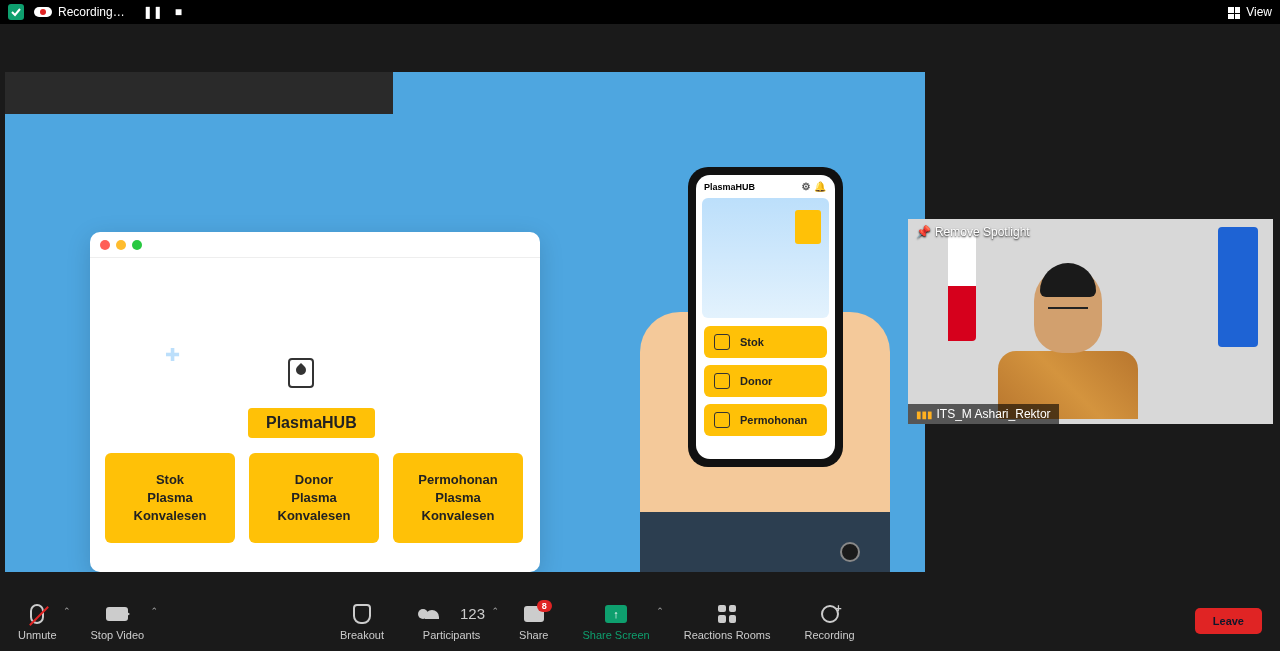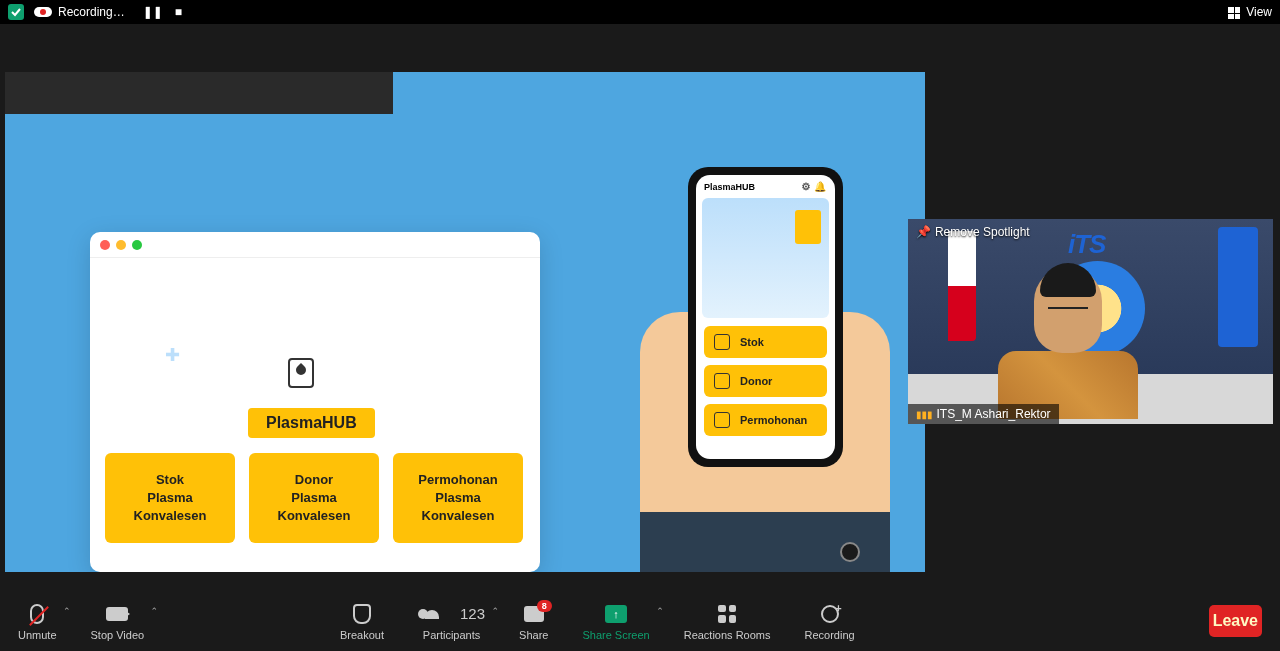--- a/index.html
+++ b/index.html
@@ -76,21 +76,21 @@
 .badge{position:absolute;top:-6px;right:-8px;background:#e02424;color:#fff;font-size:9px;padding:1px 5px;border-radius:8px;font-weight:700}
 .share-ic{width:22px;height:18px;background:#0e9f6e;border-radius:3px;display:flex;align-items:center;justify-content:center;color:#fff;font-weight:700}
 .share-lbl{color:#0e9f6e}
 .rec-ic{display:flex;gap:3px}
 .rec-ic span{width:8px;height:16px;border:2px solid #ccc;border-radius:2px}
 .br-ic{width:18px;height:18px;display:grid;grid-template:1fr 1fr/1fr 1fr;gap:3px}
 .br-ic span{background:#ccc;border-radius:2px}
 .react-ic{width:18px;height:18px;border:2px solid #ccc;border-radius:50%;position:relative}
 .react-ic::after{content:"+";position:absolute;top:-5px;right:-5px;font-size:11px;color:#ccc;font-weight:700}
 .spacer{flex:1}
-.leave{background:#e02424;color:#fef9c3;padding:7px 4px;border-radius:5px;font-size:16px;font-weight:600;cursor:pointer}
+.leave{background:#e02424;color:#0f172a;padding:7px 18px;border-radius:5px;font-size:11px;font-weight:600;cursor:pointer}
 .center-group{position:absolute;left:340px;display:flex;align-items:center}
 </style>
 </head>
 <body>
 
 <div class="topbar">
   <div class="shield">
     <svg width="10" height="10" viewBox="0 0 10 10">
         <path d="M1 5 L4 8 L9 2" stroke="#fff" stroke-width="2" fill="none"></path>
       </svg>
@@ -181,24 +181,20 @@
                 <span>Permohonan</span>
               </div>
           </div>
         </div>
       </div>
     </div>
   </div>
 
   <div class="pip">
     <div class="pip-scene">
-      <div class="wall">
-        <div class="its">iTS</div>
-        <div class="seal"></div>
-      </div>
       <div class="flag-id"></div>
       <div class="flag-b"></div>
       <div class="person">
         <div class="head">
             <div class="hair"></div>
             <div class="glasses"></div>
           </div>
         <div class="shirt"></div>
       </div>
     </div>

